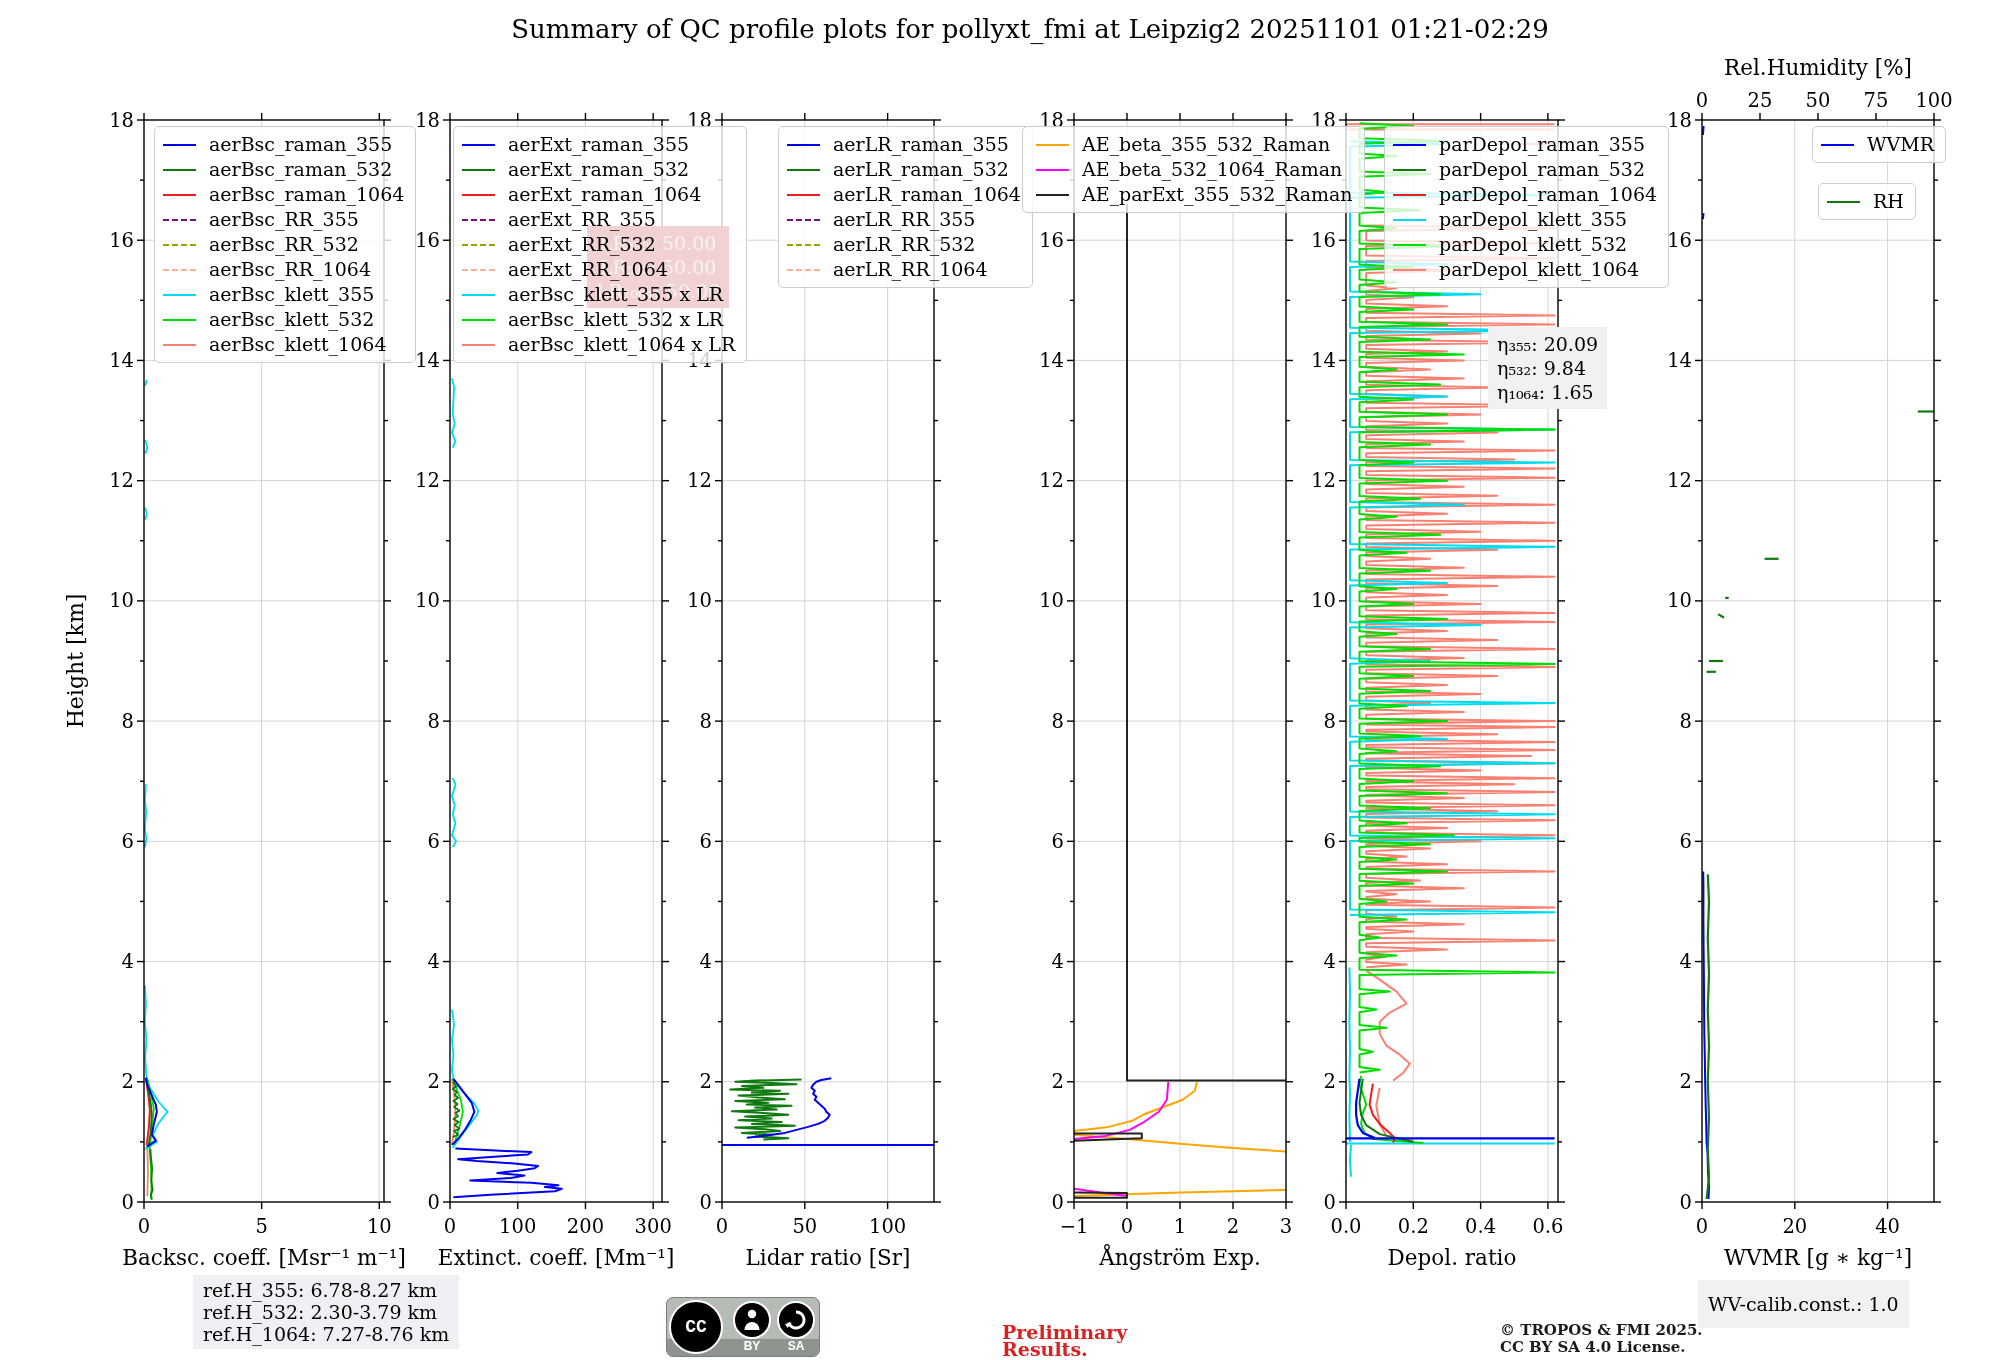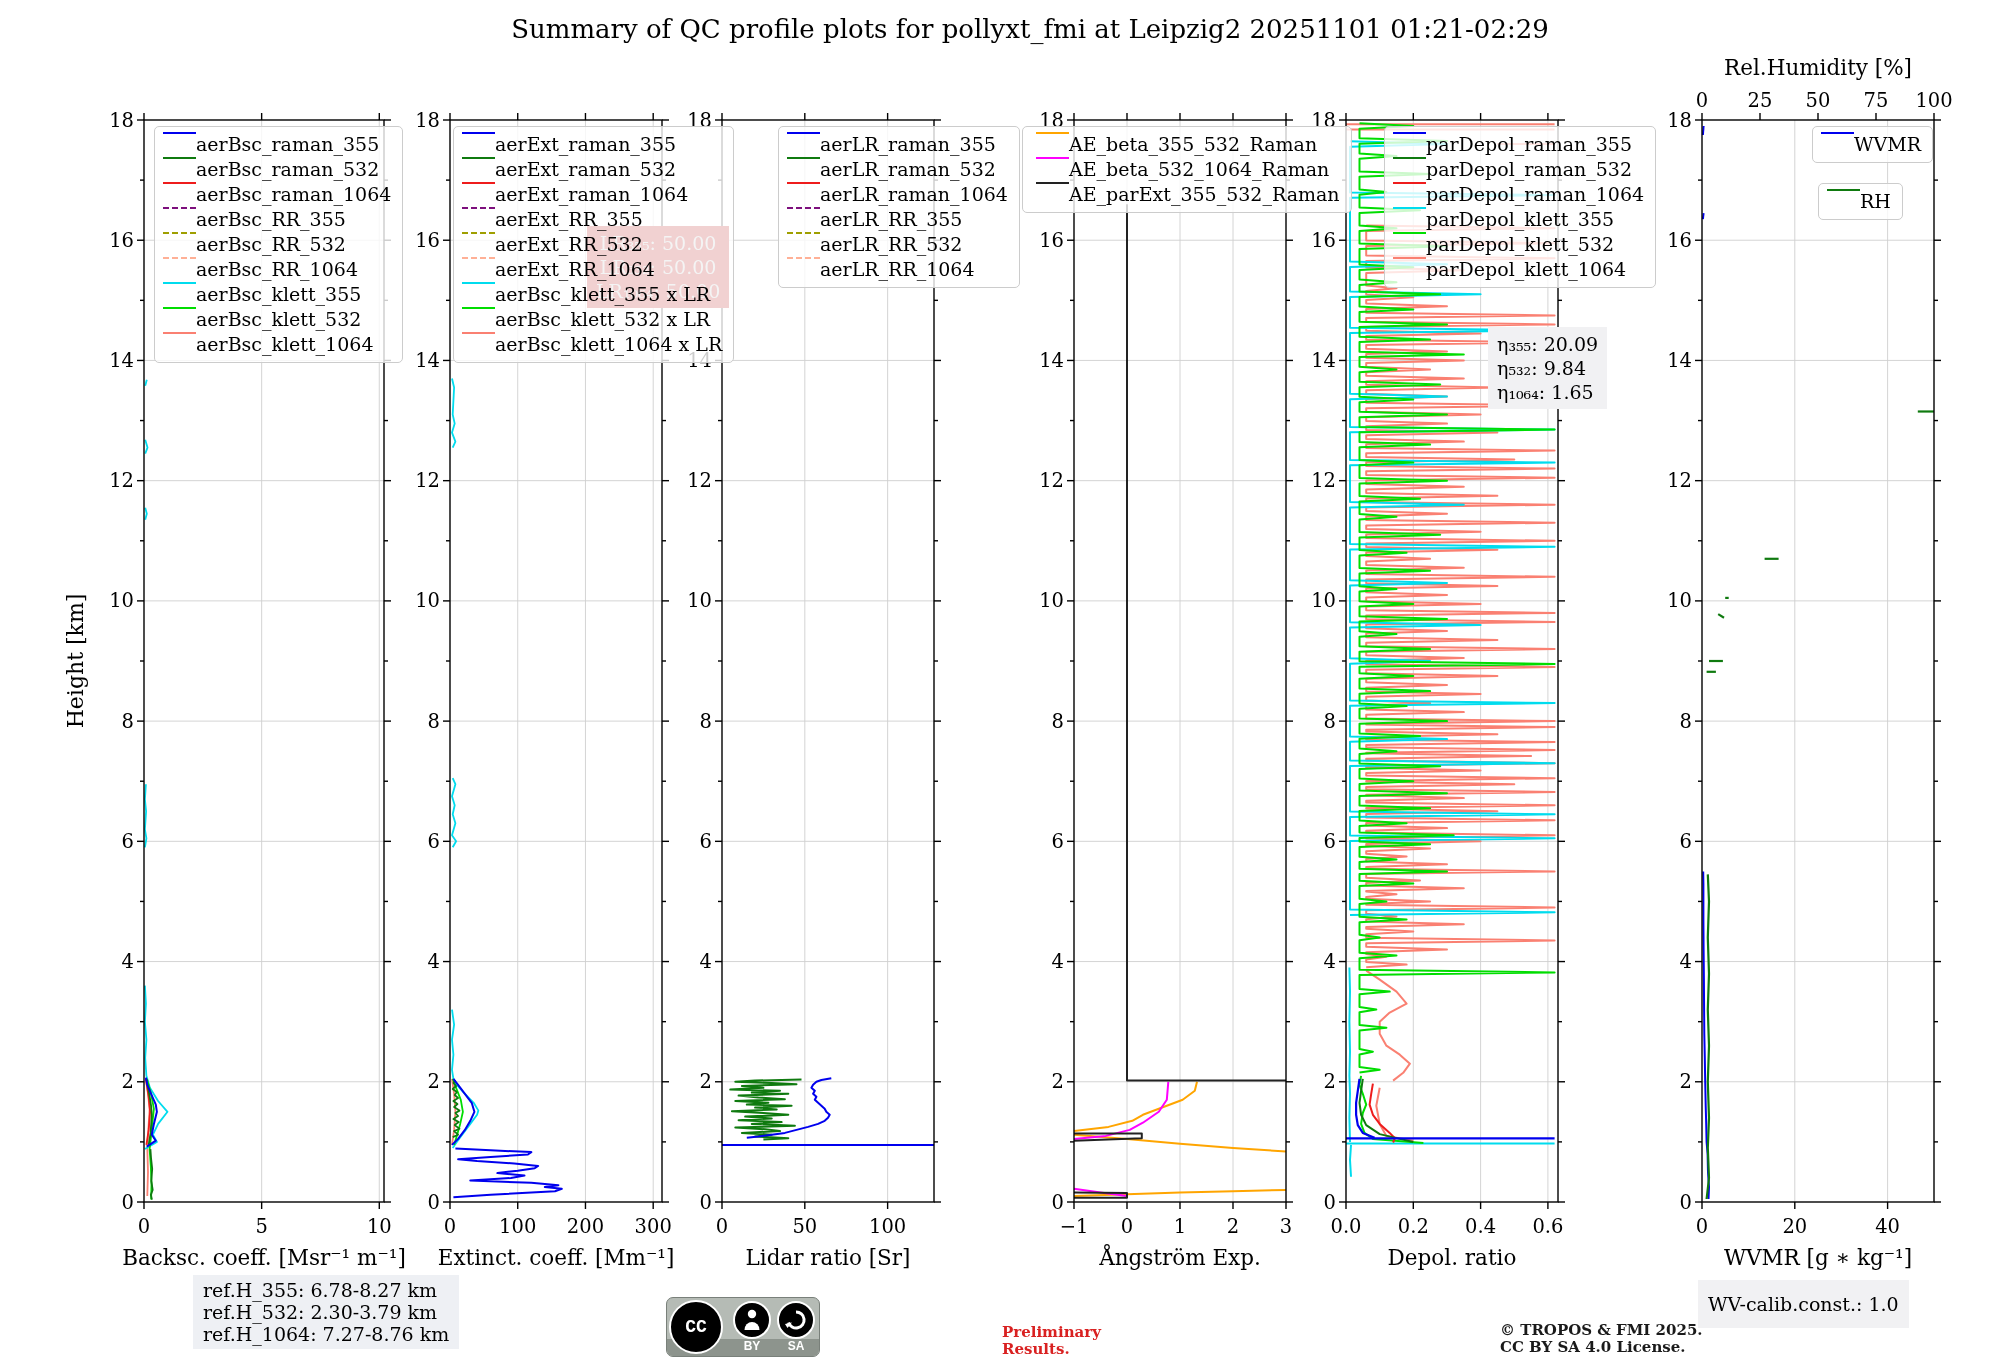--- a/index.html
+++ b/index.html
@@ -16,39 +16,39 @@
     position:absolute;left:75px;top:661px;transform:translate(-50%,-50%) rotate(-90deg);
     font-size:22px;white-space:nowrap;
   }
   #chart-svg{position:absolute;left:0;top:0;}
   #overlays{position:absolute;left:0;top:0;width:2000px;height:1360px;pointer-events:none;}
   .legend{
     position:absolute;background:rgba(255,255,255,0.8);
     border:1px solid #cccccc;border-radius:5px;padding:5px 11px 5px 8px;
     font-size:19px;line-height:25px;z-index:6;
   }
-  .legend-item{display:flex;gap:0;white-space:nowrap;}
+  .legend-item{display:flex;align-items:center;gap:13px;white-space:nowrap;}
   .swatch{display:inline-block;width:33px;height:0;border-top:2.6px solid #000;}
   .swatch.dashed{border-top-style:dashed;}
   .note{
     position:absolute;background:#f1f1f3;padding:5px 9px;font-size:19px;
     line-height:24px;z-index:5;white-space:nowrap;
   }
   .note.muted{color:#c8c8c8;background:#b91c1c;text-align:center;}
   .ref-box{
     position:absolute;left:193px;top:1275px;background:#eef0f4;
     padding:4px 10px;font-size:19px;line-height:22px;z-index:3;
   }
   .wv-box{
     position:absolute;left:1698px;top:1280px;background:#f1f1f3;
     padding:13px 10px;font-size:19px;z-index:3;
   }
   .preliminary{
     position:absolute;left:1002px;top:1324px;color:#d92121;font-weight:bold;
-    font-size:15px;line-height:17px;font-family:"DejaVu Serif","Liberation Serif",serif;
+    font-size:19px;line-height:17px;font-family:"DejaVu Serif","Liberation Serif",serif;
   }
   .copyright{
     position:absolute;left:1500px;top:1322px;color:#1a1a1a;font-weight:bold;
     font-size:15px;line-height:17px;font-family:"DejaVu Serif","Liberation Serif",serif;
   }
   
   .cc-badge{
     position:absolute;left:666px;top:1297px;width:152px;height:58px;
     background:#b5bbb5;border:1px solid #79807a;border-radius:7px;z-index:3;
   }

